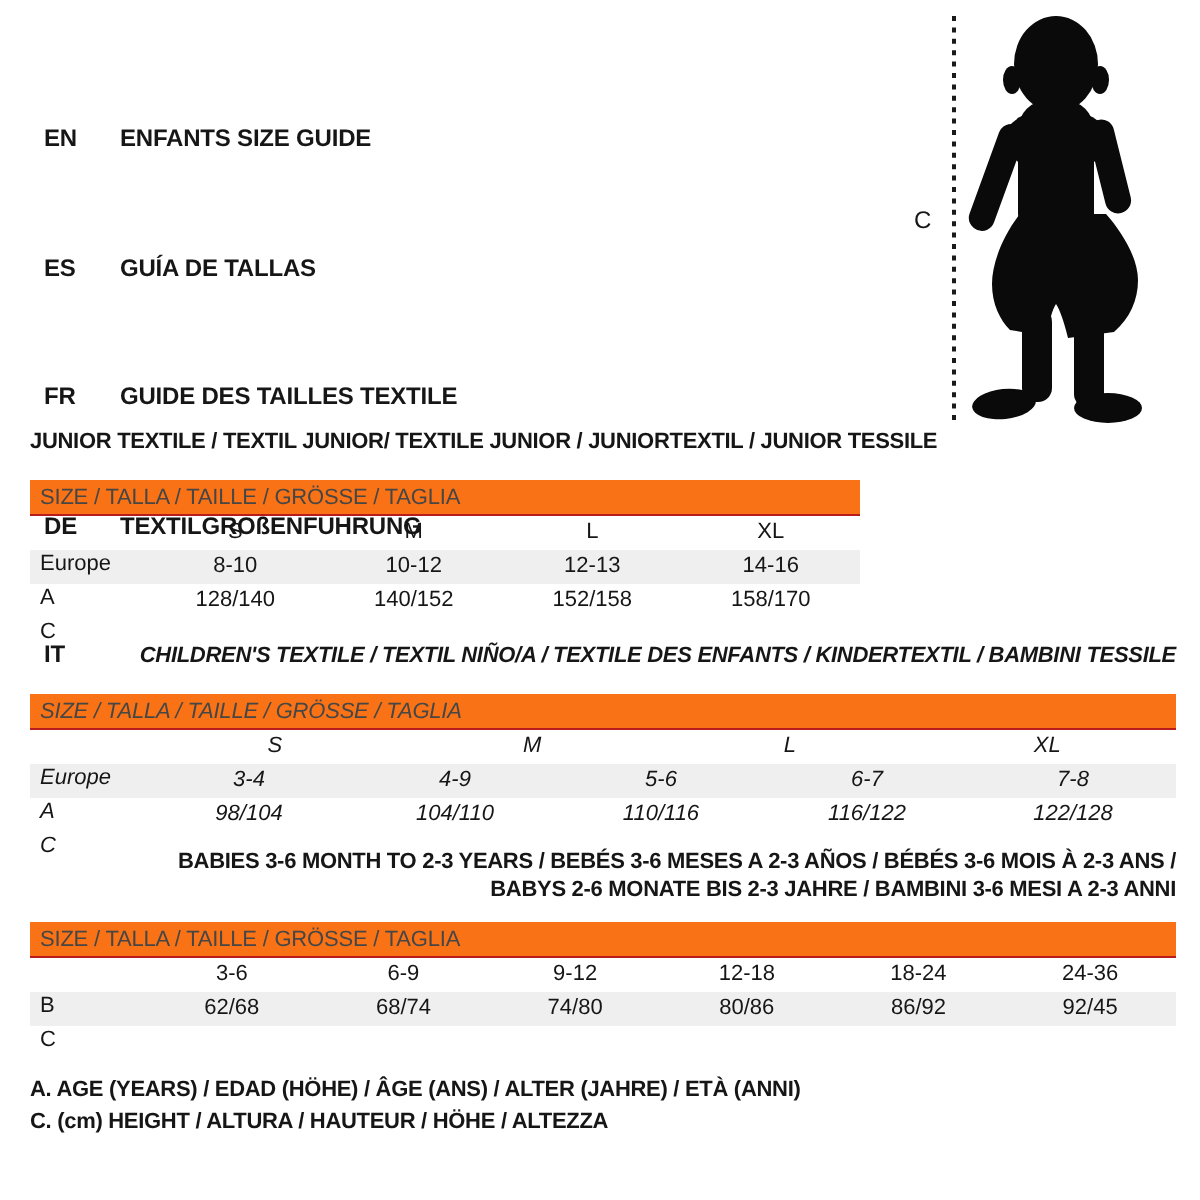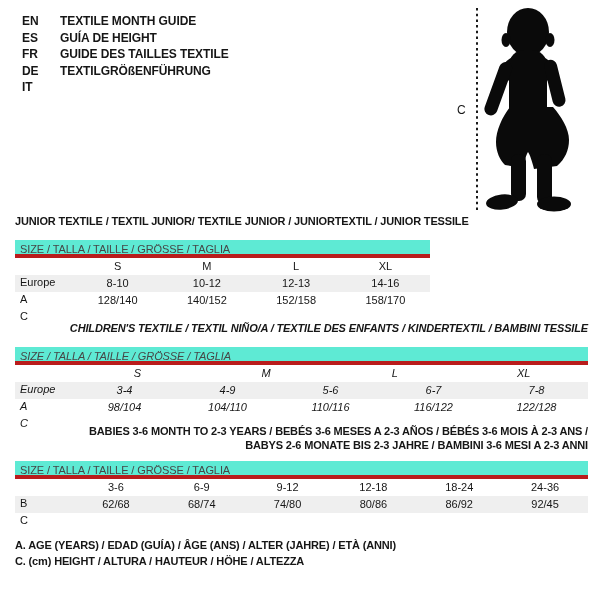--- a/index.html
+++ b/index.html
@@ -2,59 +2,59 @@
 <html><head>
 <meta charset="utf-8">
 <style>
   html,body{margin:0;padding:0;background:#fff;}
   .canvas{
     position:relative;width:600px;height:600px;background:#ffffff;
     font-family:"Liberation Sans",sans-serif;color:#161616;overflow:hidden;
   }
   
   .langs{position:absolute;left:22px;top:13px;}
-  .lang-row{display:flex;font-weight:bold;font-size:12px;line-height:16.5px;letter-spacing:-0.1px;}
+  .lang-row{display:flex;font-weight:bold;font-size:12px;line-height:16.5px;letter-spacing:-0.1px;margin-top:48px;}
   .lang-code{width:38px;}
   
   .figure-svg{position:absolute;left:455px;top:4px;}
   .c-label{position:absolute;left:457px;top:103px;font-size:12px;color:#161616;}
   
   .tbl{position:absolute;left:15px;}
   .t1{top:214px;width:415px;}
   .t2{top:321px;width:573px;font-style:italic;}
   .t3{top:424px;width:573px;}
   .tbl-title{font-weight:bold;font-size:11px;line-height:14px;letter-spacing:-0.15px;white-space:nowrap;text-align:right;}
   .t1 .size-bar{margin-top:12px;}
   .t2 .size-bar{margin-top:12px;}
   .t3 .size-bar{margin-top:9px;}
   .size-bar{
-    background:#5eead4;height:18px;line-height:18px;font-size:11px;
+    background:#f97316;height:18px;line-height:18px;font-size:11px;
     color:#464646;padding-left:5px;letter-spacing:-0.1px;
-    border-bottom:4px solid #b91c1c;box-sizing:border-box;
+    border-bottom:1px solid #b91c1c;box-sizing:border-box;
   }
   .trow{display:flex;height:17px;line-height:17px;font-size:11px;}
   .trow .lab{width:58px;padding-left:5px;box-sizing:border-box;margin-top:16px;}
   .trow .cell{flex:1;text-align:center;}
   .shaded{background:#efefef;}
   
   .footnotes{position:absolute;left:15px;top:537px;font-weight:bold;font-size:11px;line-height:16px;letter-spacing:-0.15px;}
 </style>
 </head>
 <body>
 
 <div class="canvas">
 
   <div class="langs">
     <div class="lang-row">
       <span class="lang-code">EN</span>
-      <span class="lang-label">TEXTILE MONTH GUIDE</span>
+      <span class="lang-label">ENFANTS SIZE GUIDE</span>
     </div>
     <div class="lang-row">
       <span class="lang-code">ES</span>
-      <span class="lang-label">GUÍA DE HEIGHT</span>
+      <span class="lang-label">GUÍA DE TALLAS</span>
     </div>
     <div class="lang-row">
       <span class="lang-code">FR</span>
       <span class="lang-label">GUIDE DES TAILLES TEXTILE</span>
     </div>
     <div class="lang-row">
       <span class="lang-code">DE</span>
       <span class="lang-label">TEXTILGRÖßENFÜHRUNG</span>
     </div>
     <div class="lang-row">
@@ -153,17 +153,17 @@
       <span class="cell">62/68</span>
       <span class="cell">68/74</span>
       <span class="cell">74/80</span>
       <span class="cell">80/86</span>
       <span class="cell">86/92</span>
       <span class="cell">92/45</span>
     </div>
   </div>
 
   <div class="footnotes">
-    <div>A. AGE (YEARS) / EDAD (GUÍA) / ÂGE (ANS) / ALTER (JAHRE) / ETÀ (ANNI)</div>
+    <div>A. AGE (YEARS) / EDAD (HÖHE) / ÂGE (ANS) / ALTER (JAHRE) / ETÀ (ANNI)</div>
     <div>C. (cm) HEIGHT / ALTURA / HAUTEUR / HÖHE / ALTEZZA</div>
   </div>
 
 </div>
 
 </body></html>

